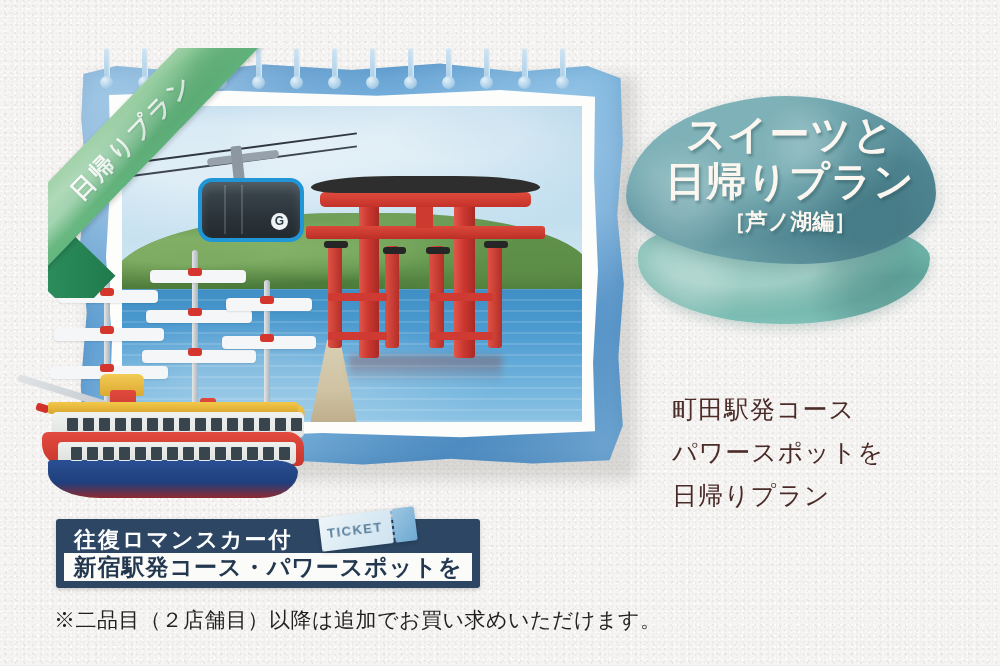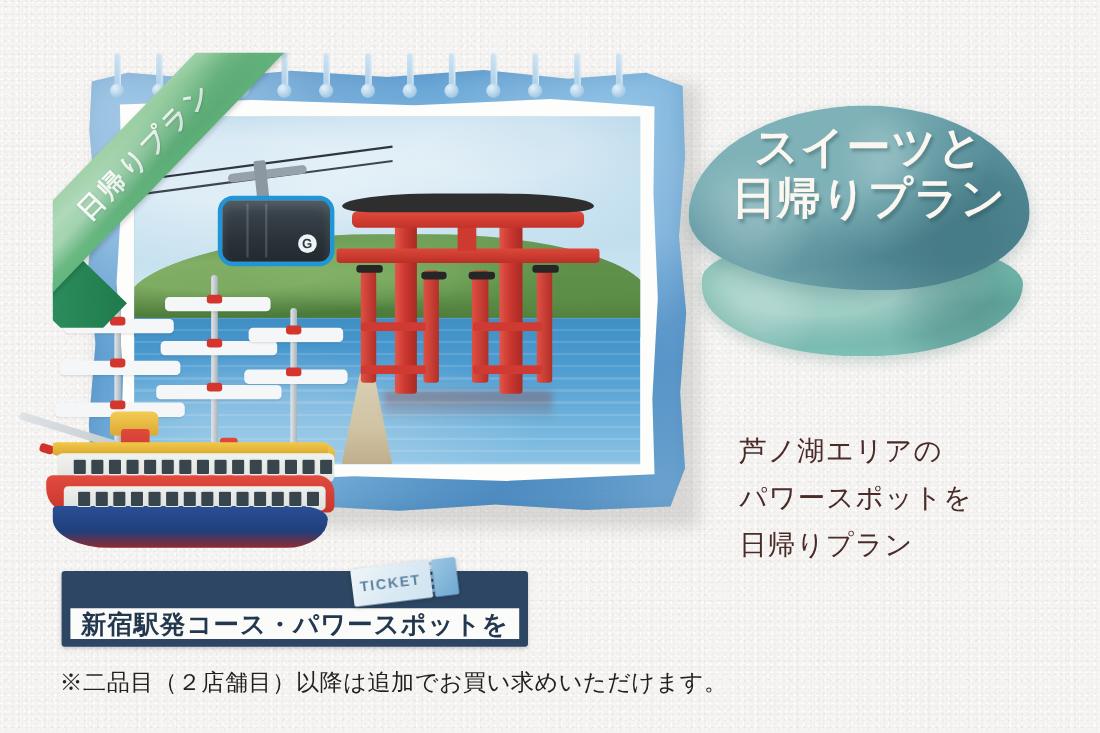--- a/index.html
+++ b/index.html
@@ -650,30 +650,32 @@
     <div id="ribbon-text">日帰りプラン</div>
   </div>
 </div>
 
 <div id="title-block">
   <div class="blob bottom"></div>
   <div class="blob top"></div>
   <div id="title-text">
     <div class="t-line l1">スイーツと</div>
     <div class="t-line l3">日帰りプラン</div>
+    <div class="t-line l4">［芦ノ湖編］</div>
   </div>
 </div>
 
 <div id="description">
-  <div>芦ノ湖エリアの</div>
+  <div>町田駅発コース</div>
   <div>パワースポットを</div>
   <div>日帰りプラン</div>
 </div>
 
 <div id="banner">
+  <div id="banner-top">往復ロマンスカー付</div>
   <div id="banner-bottom">新宿駅発コース・パワースポットを</div>
 </div>
 
 <div id="ticket">
   <div class="body"></div>
   <div class="stub"></div>
   <div class="perf"></div>
   <div class="label">TICKET</div>
 </div>
 

